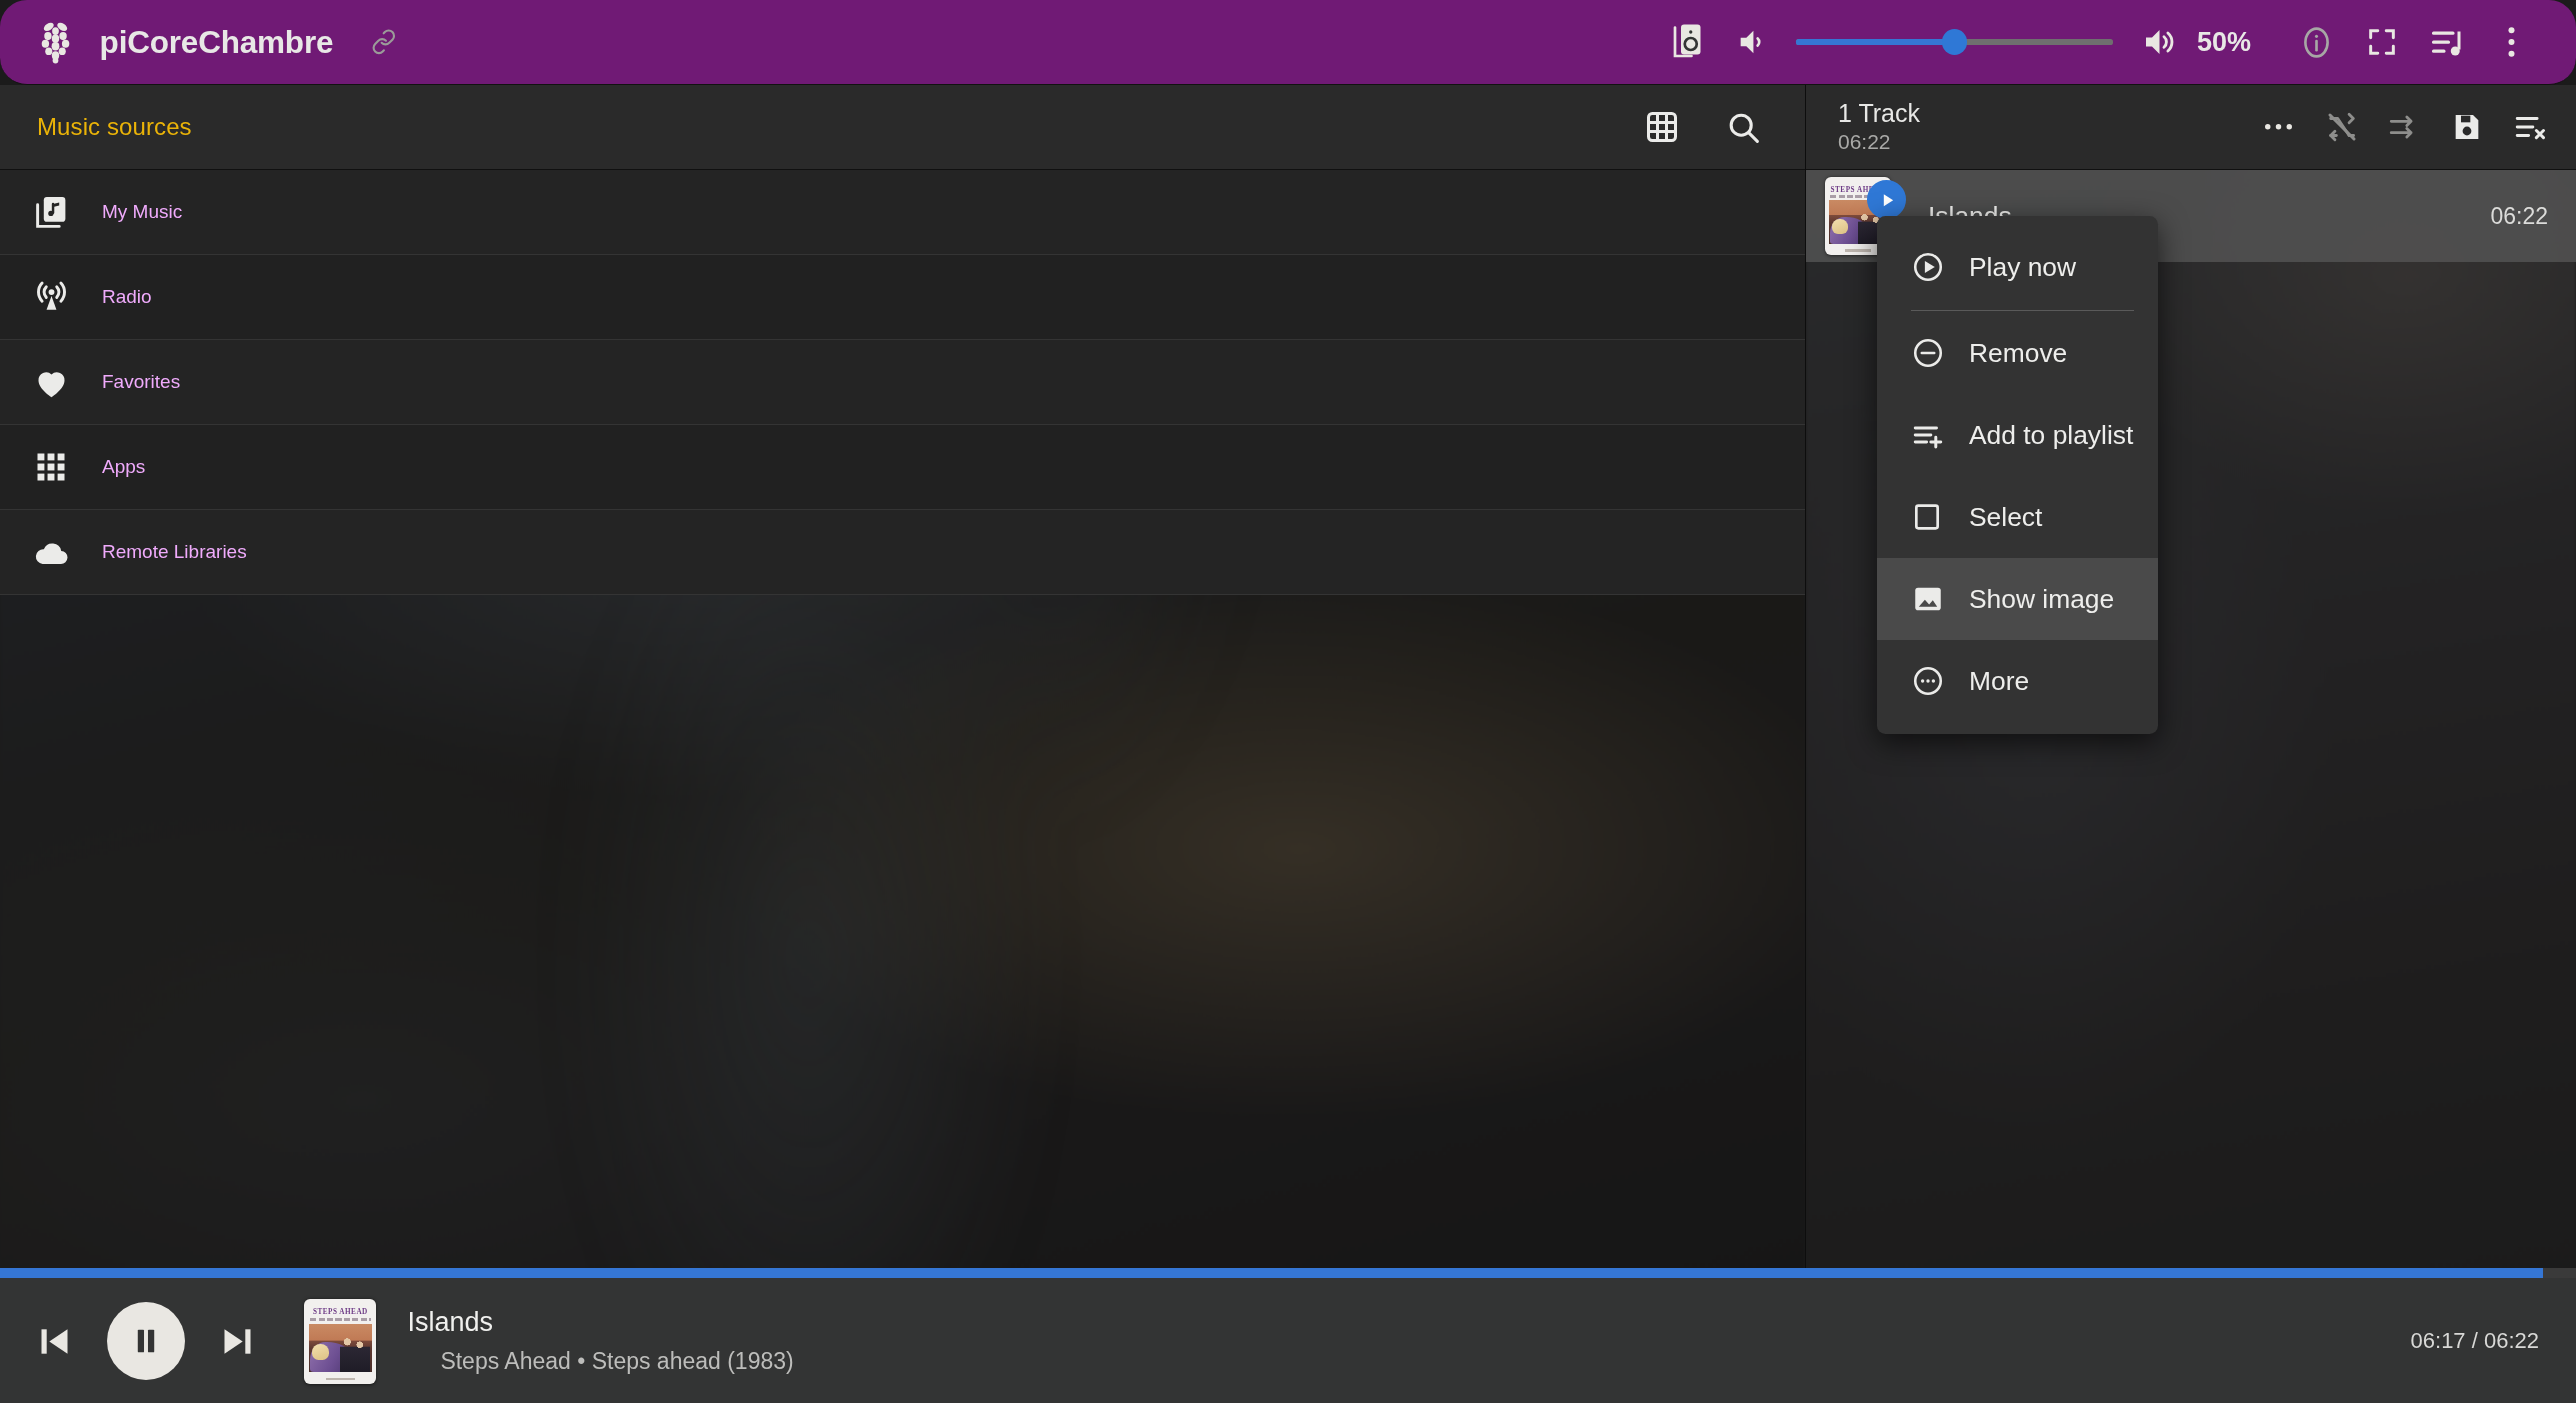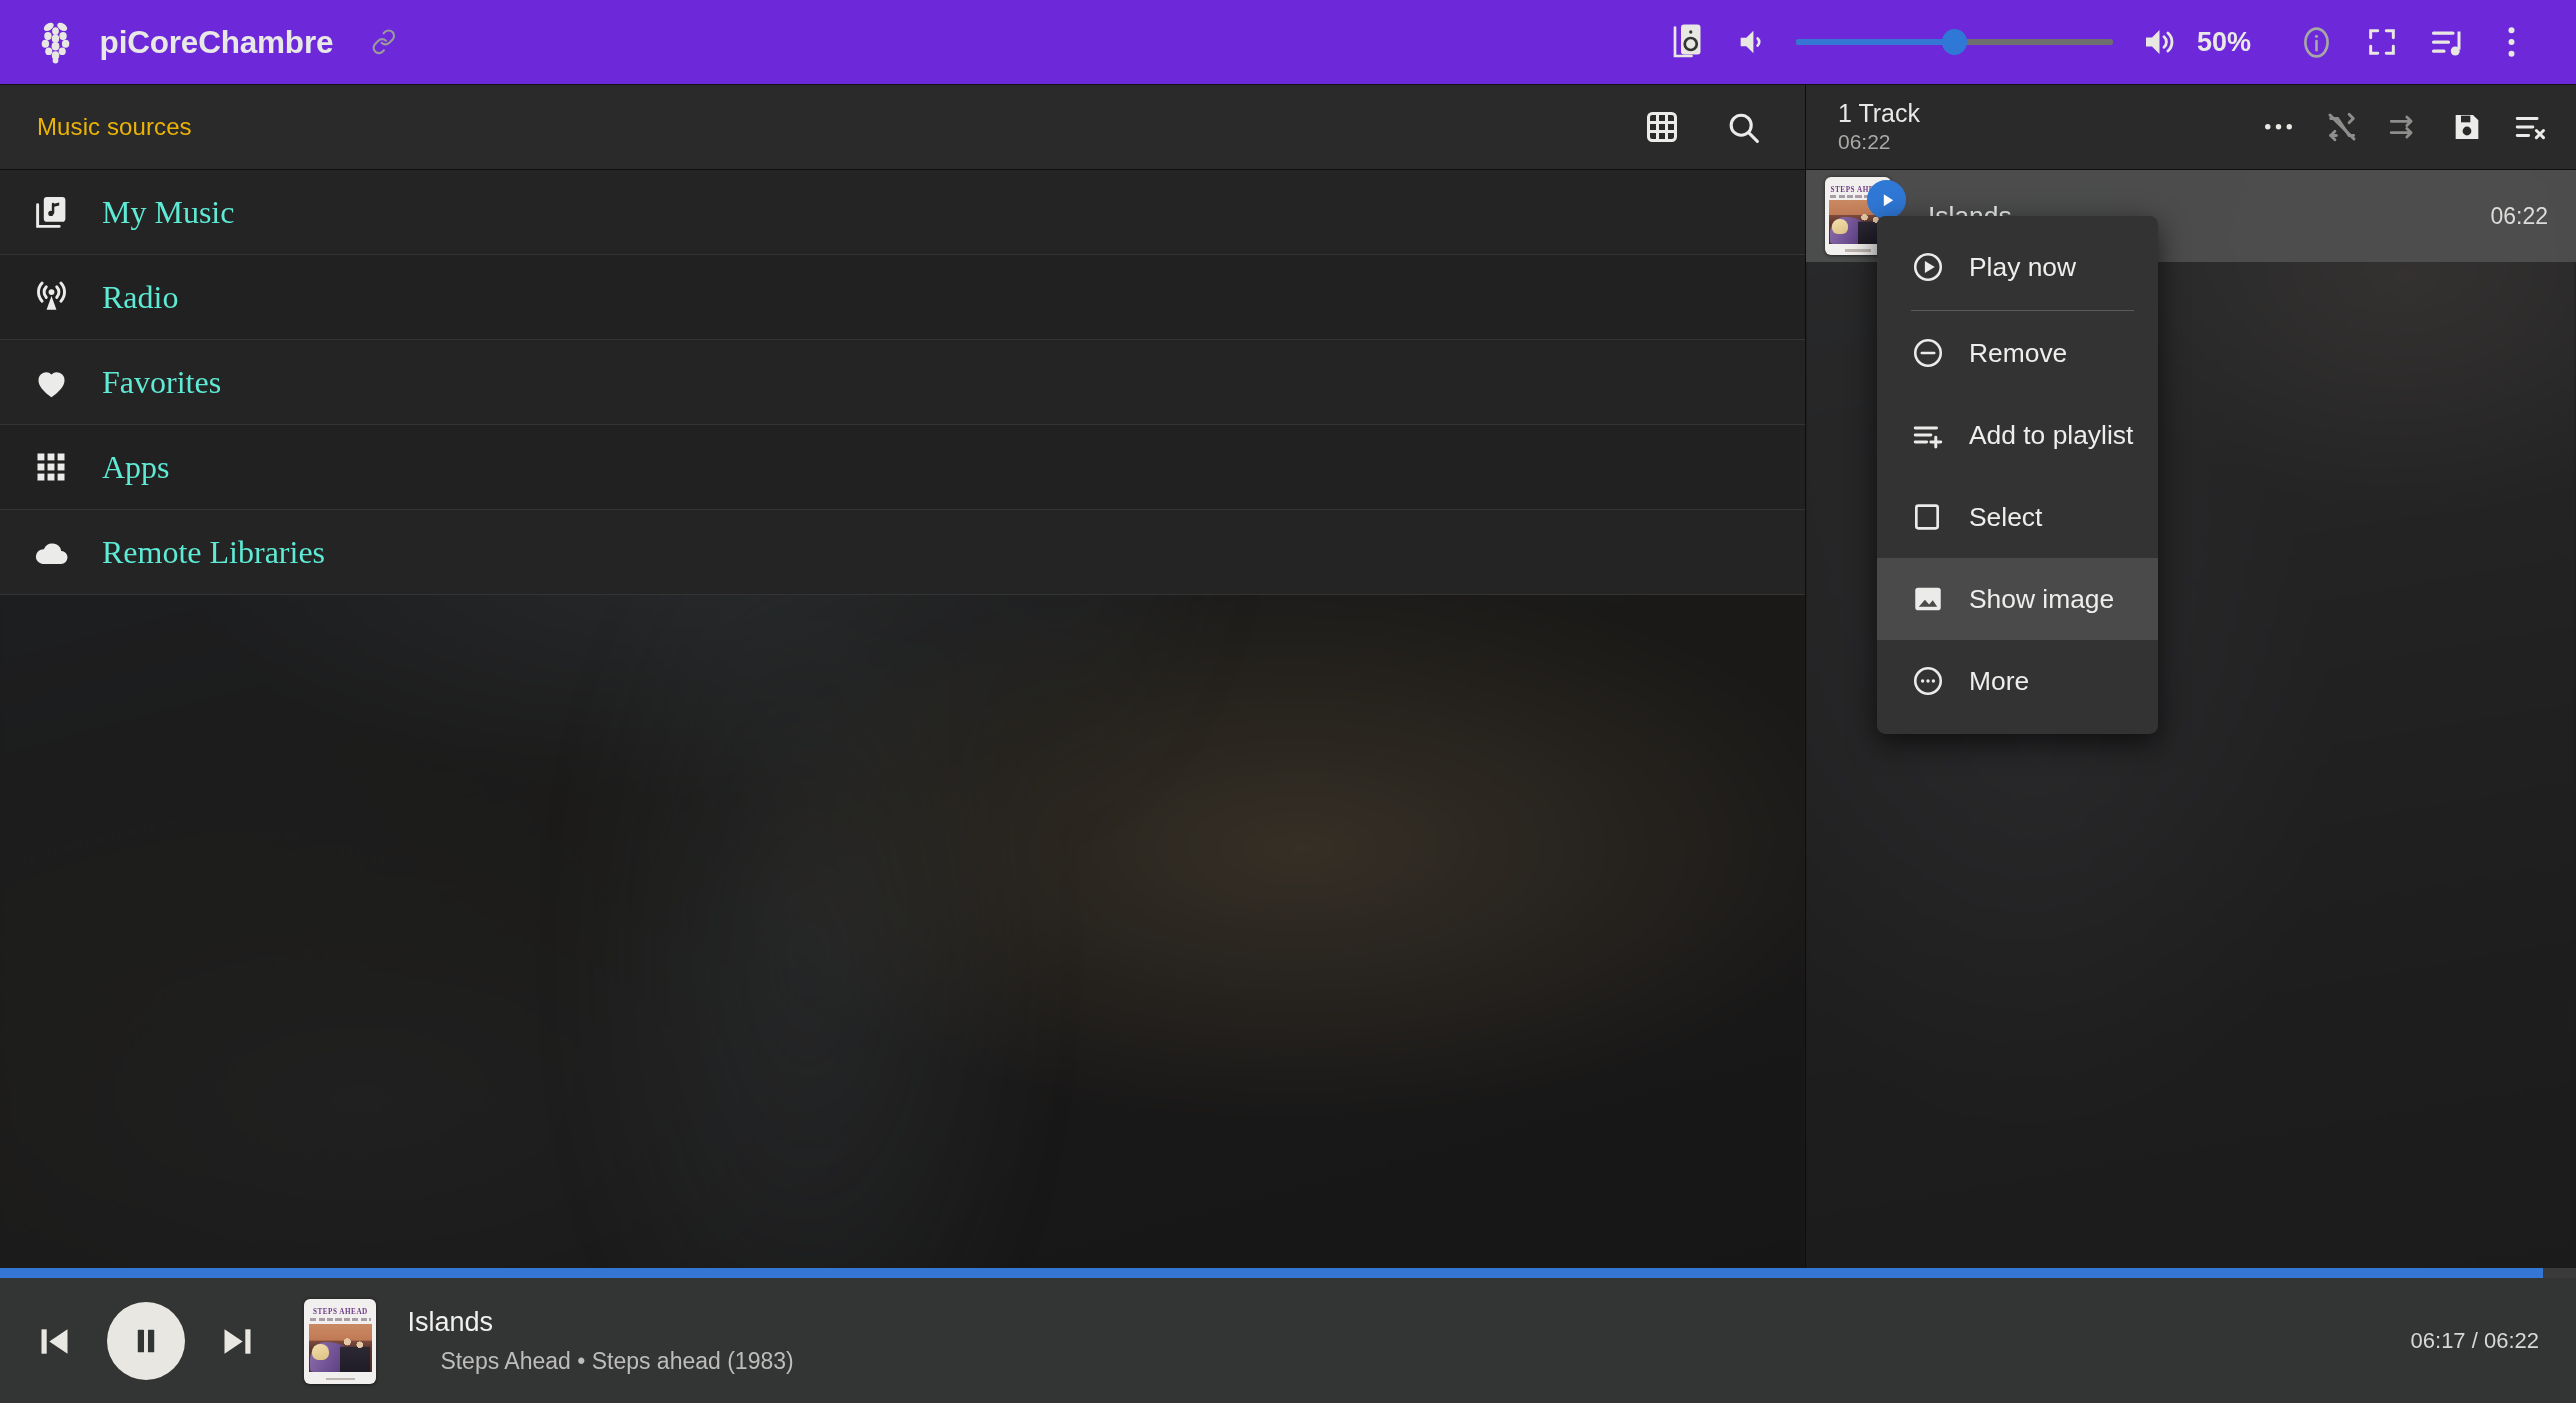--- a/index.html
+++ b/index.html
@@ -13,24 +13,25 @@
     position: relative;
     width: 2576px; height: 1404px;
     background: #1b1b1b;
     overflow: hidden;
   }
 
   
   .topbar {
     position: absolute; top: 0; left: 0;
     width: 2576px; height: 85px;
-    background: #6d28d9;
+    background: #701a75;
     display: flex; align-items: center;
     border-bottom: 0.9px solid #121212;
     z-index: 40;
+    border-radius: 27px;
   }
   .topbar-left { display: flex; align-items: center; padding-left: 37px; gap: 25.6px; }
   .rpi-logo { width: 37px; height: 44px; display:block; }
   .app-title {
     color: #e8e8e6; font-size: 31.5px; font-weight: bold;
     letter-spacing: -0.2px;
   }
   .link-icon { margin-left: 12px; display: inline-flex; align-items: center; }
   .topbar-right {
     margin-left: auto; display: flex; align-items: center;
@@ -135,21 +136,21 @@
     display: flex; align-items: center;
     background: #242424;
     border-bottom: 0.9px solid #343434;
     cursor: pointer;
   }
   .source-row:nth-child(even) { background: #212121; }
   .source-icon {
     width: 102px; display: flex; align-items: center; justify-content: center;
     flex: 0 0 102px;
   }
-  .source-label { color: #5eead4; font-size: 32px; font-family: Liberation Serif, serif; }
+  .source-label { color: #f0abfc; font-size: 19px; }
 
   
   .pl-header {
     position: relative; z-index: 5;
     height: 85px; width: 771px;
     background: #2a2a2a;
     display: flex; align-items: center;
     border-bottom: 0.9px solid #101010;
   }
   .pl-head-text { padding-left: 32px; line-height: 1.08; }

